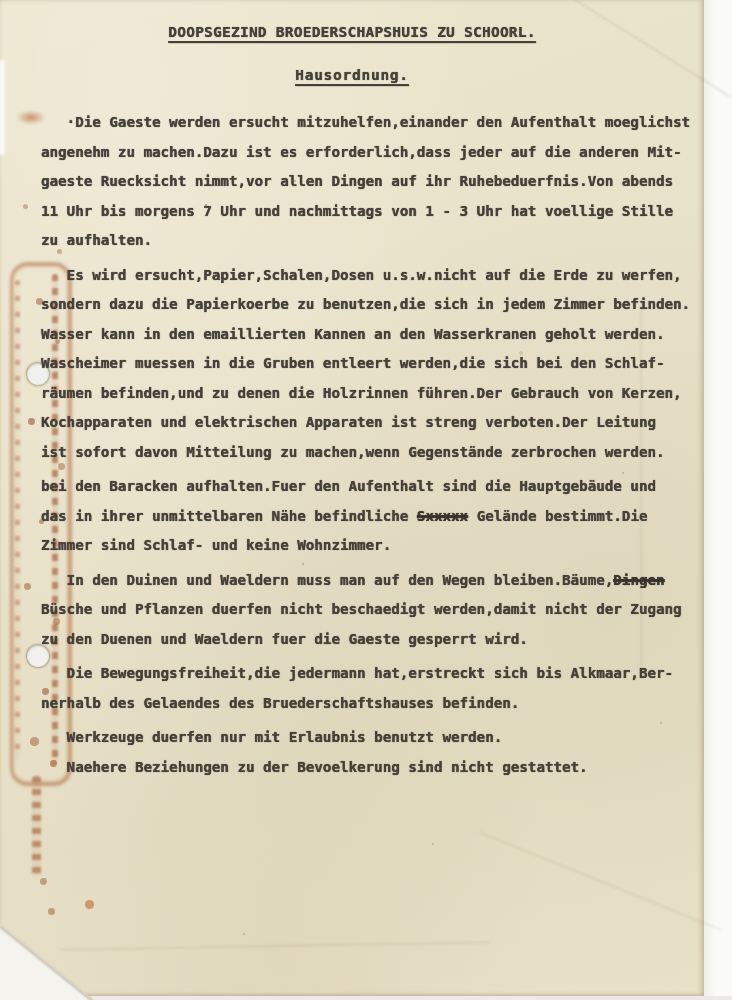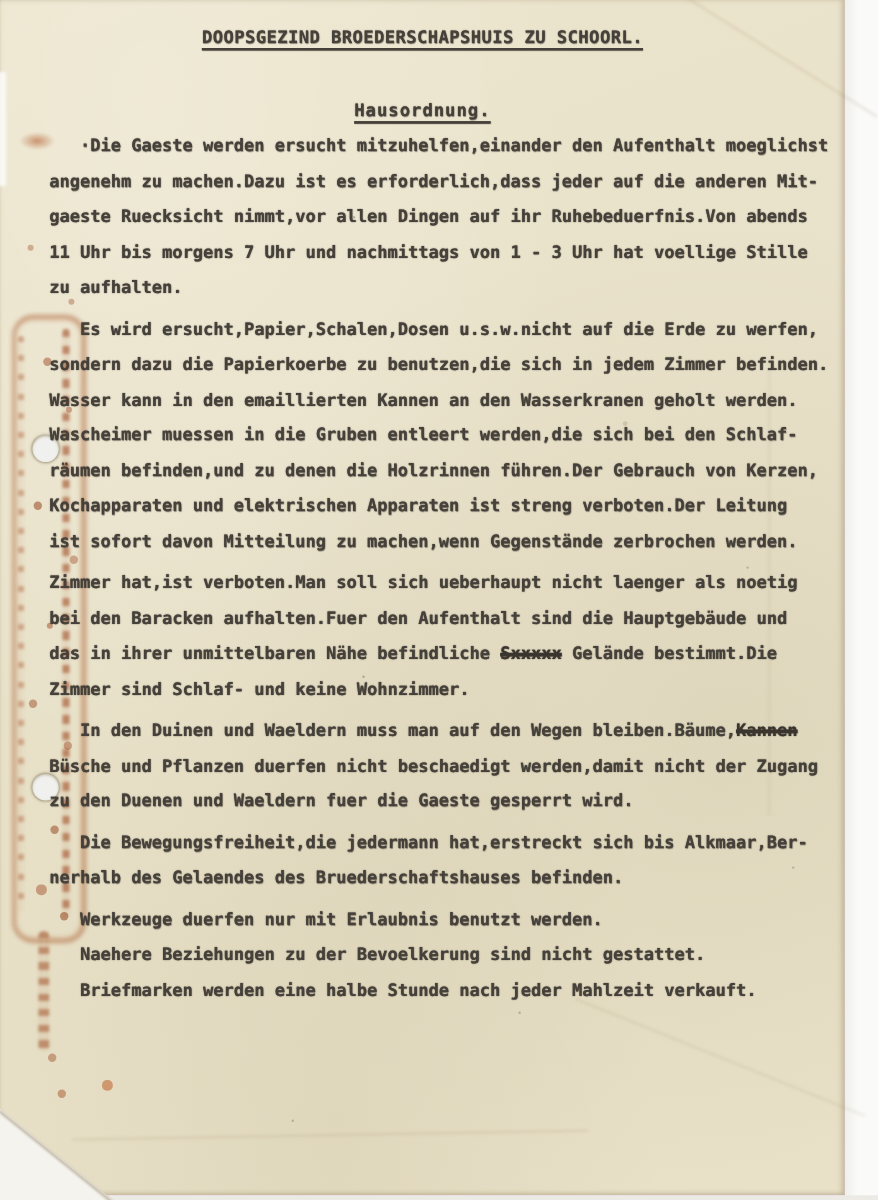--- a/index.html
+++ b/index.html
@@ -1,20 +1,20 @@
 <!DOCTYPE html>
 <html><head>
 <meta charset="utf-8">
 <style>
   html,body{margin:0;padding:0;background:#ffffff;}
   body{width:732px;height:1000px;overflow:hidden;position:relative;
        font-family:"DejaVu Sans Mono",monospace;}
 
   
-  .scan{position:absolute;inset:0;background:#f0abfc;}
+  .scan{position:absolute;inset:0;background:#f97316;}
   .paper{position:absolute;left:0;top:0;width:704px;height:996px;
     background:
       radial-gradient(ellipse at 18% 8%, rgba(255,255,255,.20), rgba(255,255,255,0) 45%),
       radial-gradient(ellipse at 85% 60%, rgba(120,100,60,.07), rgba(120,100,60,0) 50%),
       radial-gradient(ellipse at 40% 95%, rgba(130,110,70,.08), rgba(130,110,70,0) 45%),
       linear-gradient(160deg,#ece5cd 0%,#e9e2ca 40%,#e6dfc5 70%,#e9e1c8 100%);
     box-shadow:inset -3px 0 4px rgba(150,135,100,.35), inset 0 -2px 3px rgba(150,135,100,.25);}
   .scan-right{position:absolute;right:0;top:0;width:28px;height:100%;
     background:linear-gradient(to right,#efefec,#fafaf8 40%);}
   .scan-bottom{position:absolute;left:0;bottom:0;width:100%;height:4px;background:#eceae4;}
@@ -74,21 +74,21 @@
 
   
   .content{position:absolute;left:0;top:0;width:704px;}
   .tw{color:#45413a;font-weight:bold;
       text-shadow:0 0 1px rgba(64,58,50,.85), .4px .4px .6px rgba(64,58,50,.45);}
   .title{position:absolute;left:0;top:24px;width:704px;text-align:center;
     font-size:14.4px;letter-spacing:.3px;
     text-decoration:underline;text-decoration-thickness:2px;text-underline-offset:4px;}
   .subtitle{position:absolute;left:0;top:67px;width:704px;text-align:center;
     font-size:14.4px;letter-spacing:.8px;
-    text-decoration:underline;text-decoration-thickness:2px;text-underline-offset:4px;margin-top:18px;}
+    text-decoration:underline;text-decoration-thickness:2px;text-underline-offset:4px;}
   .doc-body{position:absolute;left:41px;top:108px;width:660px;font-size:14.2px;}
   .para{margin:0 0 5px 0;}
   .line{height:29.5px;line-height:29.5px;white-space:pre;}
   .struck{text-decoration:line-through;text-decoration-thickness:3px;
     filter:blur(.5px);color:#3a362f;}
 </style>
 </head>
 <body>
 
 <div class="scan">
@@ -130,34 +130,32 @@
         <div class="para">
           <div class="line"><span>   Es wird ersucht,Papier,Schalen,Dosen u.s.w.nicht auf die Erde zu werfen,</span></div>
           <div class="line"><span>sondern dazu die Papierkoerbe zu benutzen,die sich in jedem Zimmer befinden.</span></div>
           <div class="line"><span>Wasser kann in den emaillierten Kannen an den Wasserkranen geholt werden.</span></div>
           <div class="line"><span>Wascheimer muessen in die Gruben entleert werden,die sich bei den Schlaf-</span></div>
           <div class="line"><span>räumen befinden,und zu denen die Holzrinnen führen.Der Gebrauch von Kerzen,</span></div>
           <div class="line"><span>Kochapparaten und elektrischen Apparaten ist streng verboten.Der Leitung</span></div>
           <div class="line"><span>ist sofort davon Mitteilung zu machen,wenn Gegenstände zerbrochen werden.</span></div>
         </div>
         <div class="para">
-          <div class="line"><span>Zimmer hat,ist verboten.Man soll sich ueberhaupt nicht laenger als noetig</span></div>
           <div class="line"><span>bei den Baracken aufhalten.Fuer den Aufenthalt sind die Hauptgebäude und</span></div>
           <div class="line"><span>das in ihrer unmittelbaren Nähe befindliche </span><span class="struck">Sxxxxx</span><span> Gelände bestimmt.Die</span></div>
           <div class="line"><span>Zimmer sind Schlaf- und keine Wohnzimmer.</span></div>
         </div>
         <div class="para">
-          <div class="line"><span>   In den Duinen und Waeldern muss man auf den Wegen bleiben.Bäume,</span><span class="struck">Kannen</span></div>
+          <div class="line"><span>   In den Duinen und Waeldern muss man auf den Wegen bleiben.Bäume,</span><span class="struck">Dingen</span></div>
           <div class="line"><span>Büsche und Pflanzen duerfen nicht beschaedigt werden,damit nicht der Zugang</span></div>
           <div class="line"><span>zu den Duenen und Waeldern fuer die Gaeste gesperrt wird.</span></div>
         </div>
         <div class="para">
           <div class="line"><span>   Die Bewegungsfreiheit,die jedermann hat,erstreckt sich bis Alkmaar,Ber-</span></div>
           <div class="line"><span>nerhalb des Gelaendes des Bruederschaftshauses befinden.</span></div>
         </div>
         <div class="para">
           <div class="line"><span>   Werkzeuge duerfen nur mit Erlaubnis benutzt werden.</span></div>
           <div class="line"><span>   Naehere Beziehungen zu der Bevoelkerung sind nicht gestattet.</span></div>
-          <div class="line"><span>   Briefmarken werden eine halbe Stunde nach jeder Mahlzeit verkauft.</span></div>
         </div>
       </div>
   </div>
 </div>
 
 </body></html>

